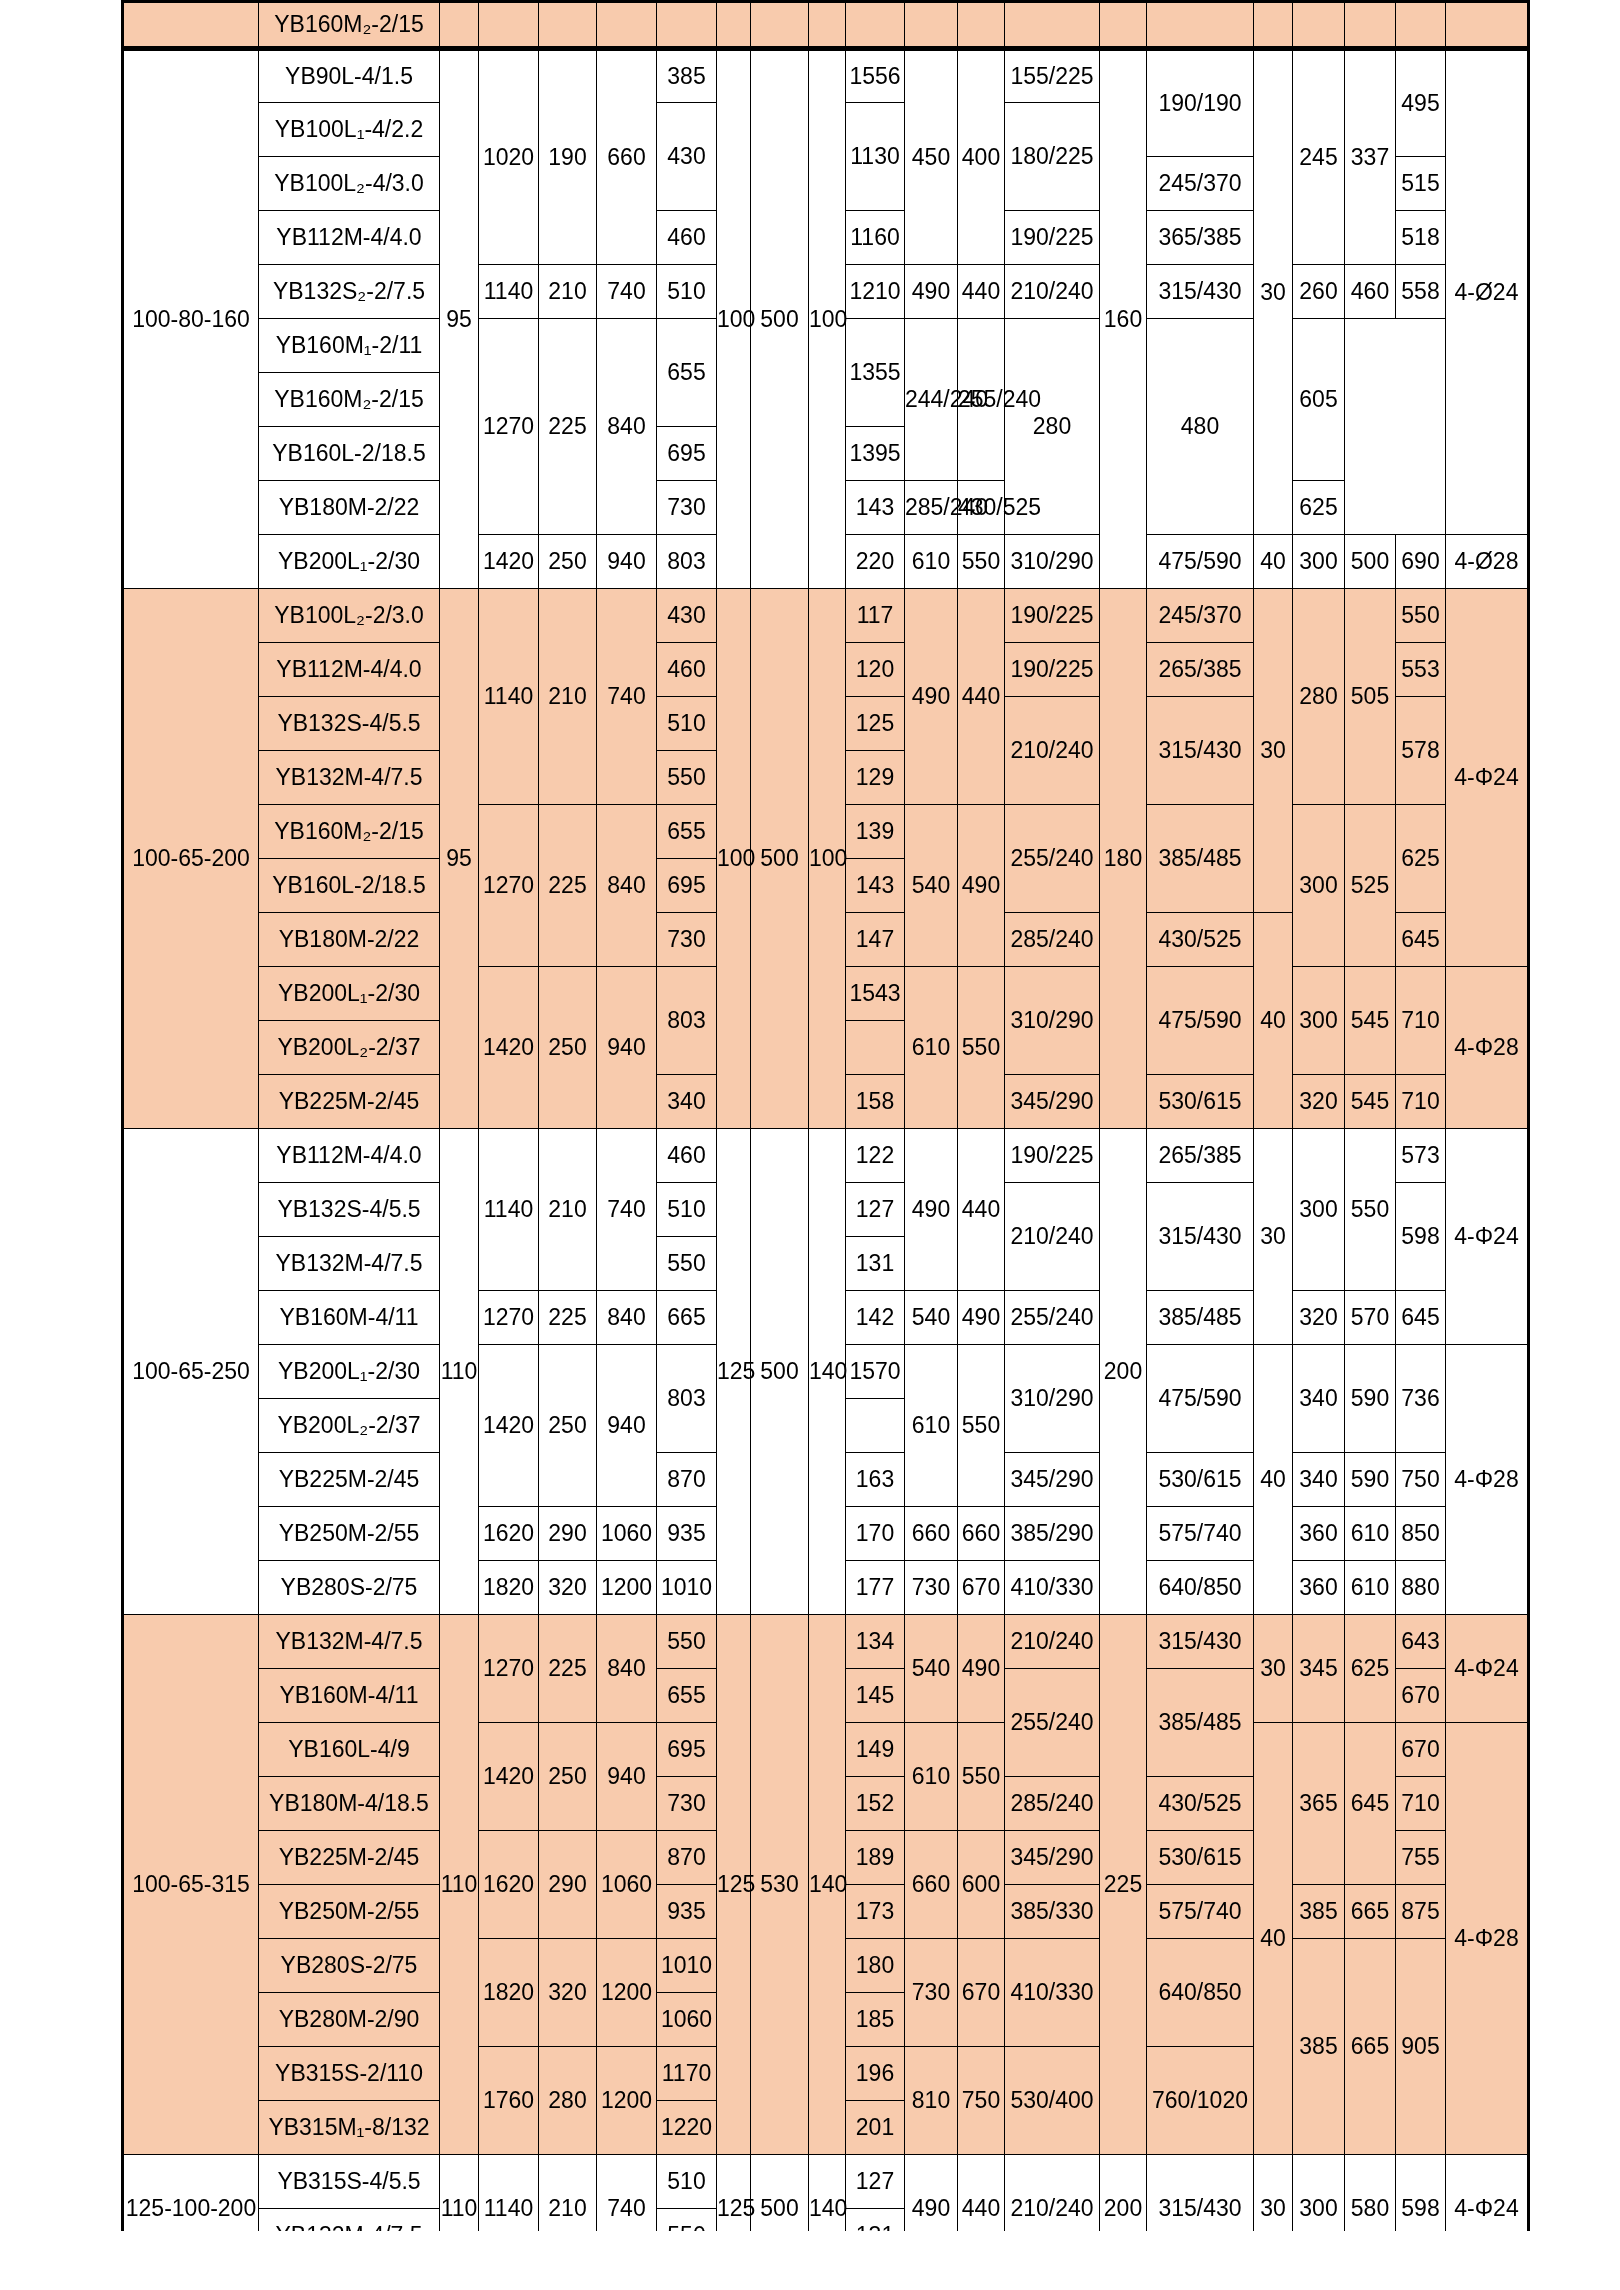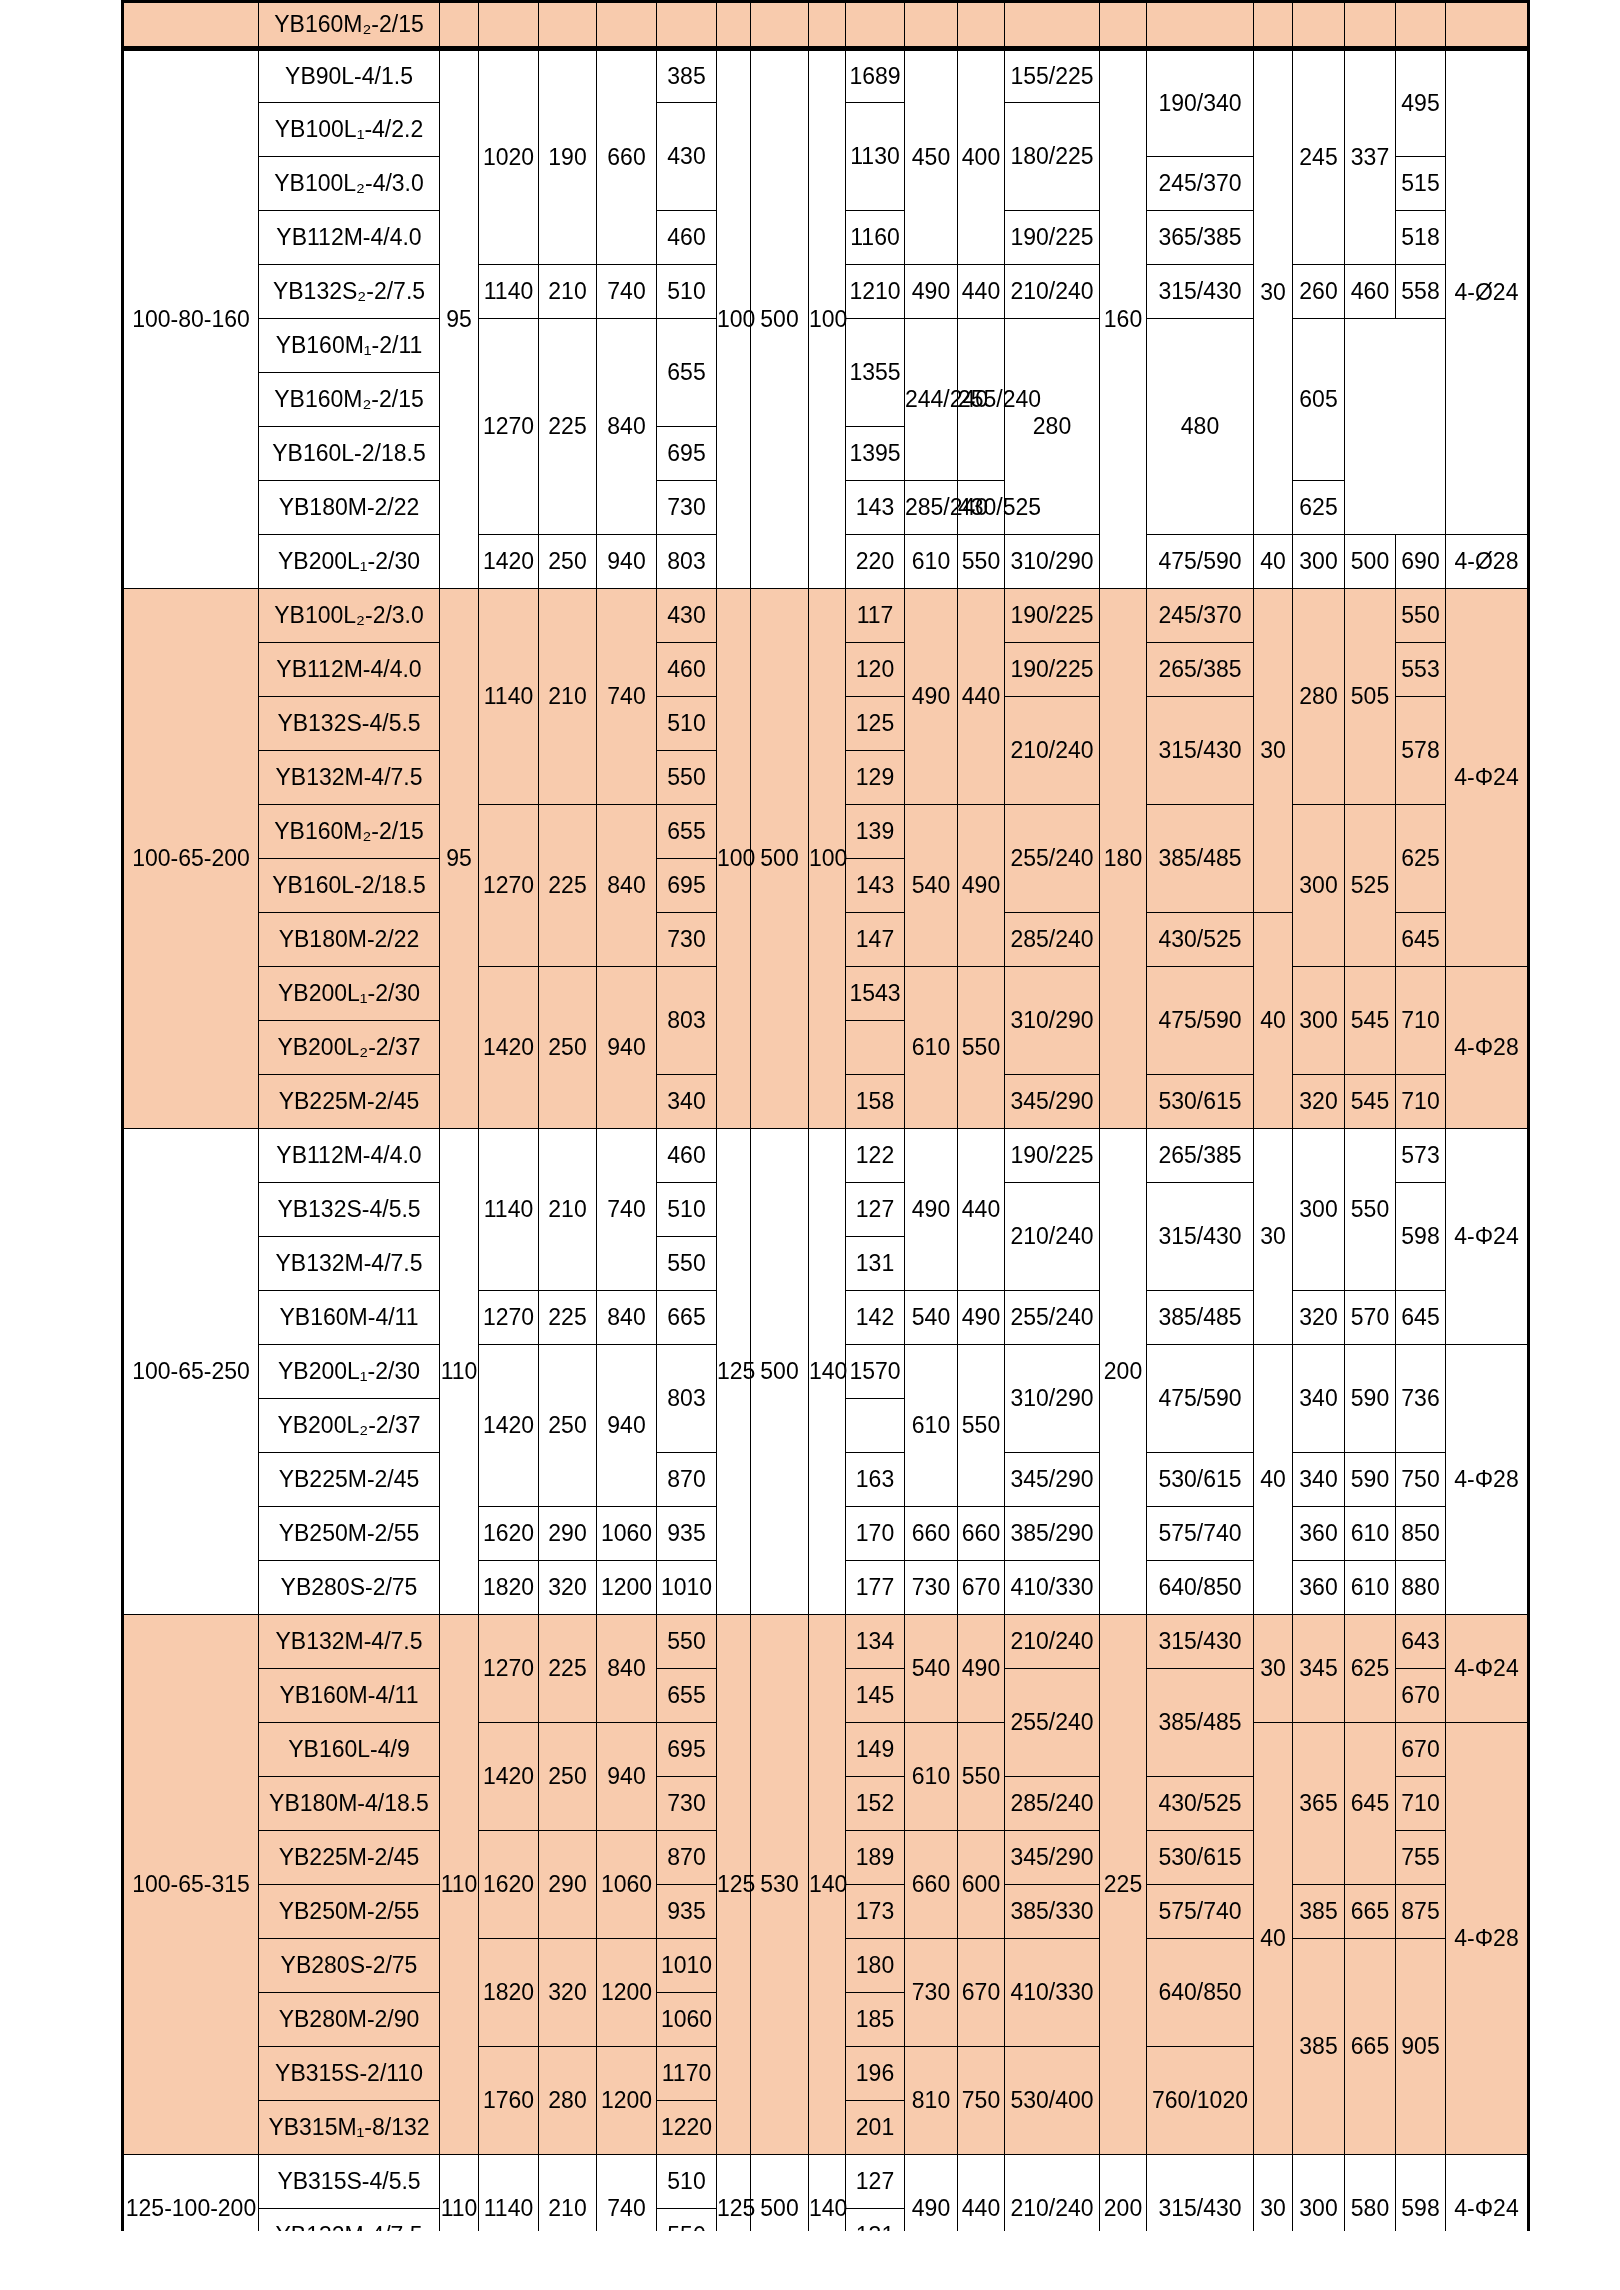--- a/index.html
+++ b/index.html
@@ -88,26 +88,26 @@
           <td rowspan="10">100-80-160</td>
           <td>YB90L-4/1.5</td>
           <td rowspan="10">95</td>
           <td rowspan="4">1020</td>
           <td rowspan="4">190</td>
           <td rowspan="4">660</td>
           <td>385</td>
           <td rowspan="10">100</td>
           <td rowspan="10">500</td>
           <td rowspan="10">100</td>
-          <td>1689</td>
+          <td>1556</td>
           <td rowspan="4">450</td>
           <td rowspan="4">400</td>
           <td>155/225</td>
           <td rowspan="10">160</td>
-          <td rowspan="2">190/340</td>
+          <td rowspan="2">190/190</td>
           <td rowspan="9">30</td>
           <td rowspan="4">245</td>
           <td rowspan="4">337</td>
           <td rowspan="2">495</td>
           <td rowspan="9">4-Ø24</td>
         </tr>
         <tr class="white">
           <td>YB100L₁-4/2.2</td>
           <td rowspan="2">430</td>
           <td rowspan="2">1130</td>

